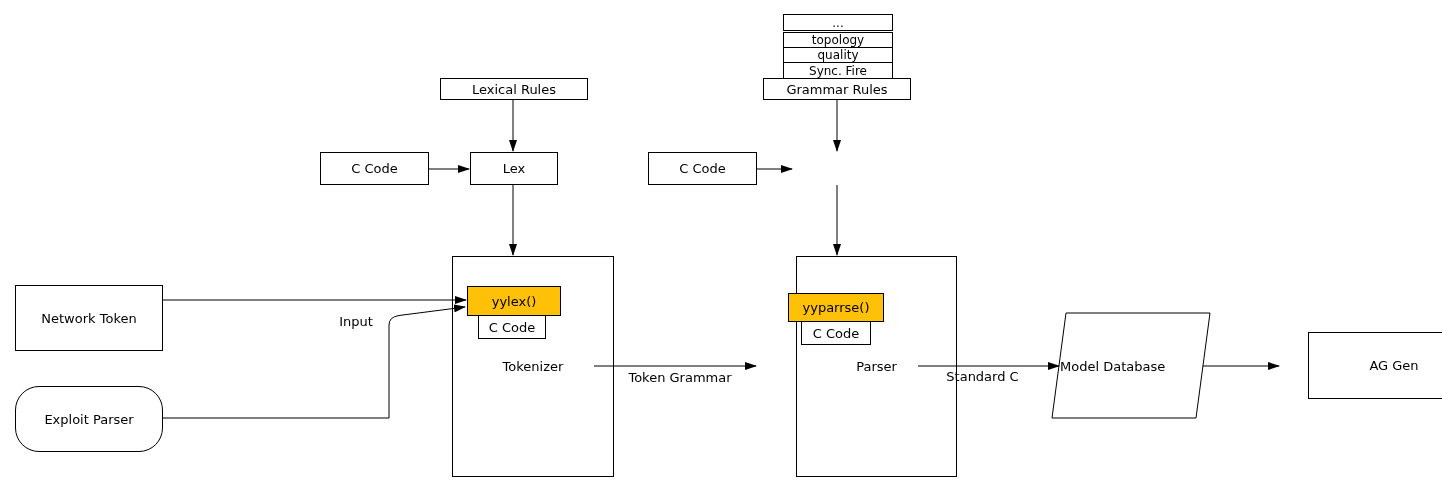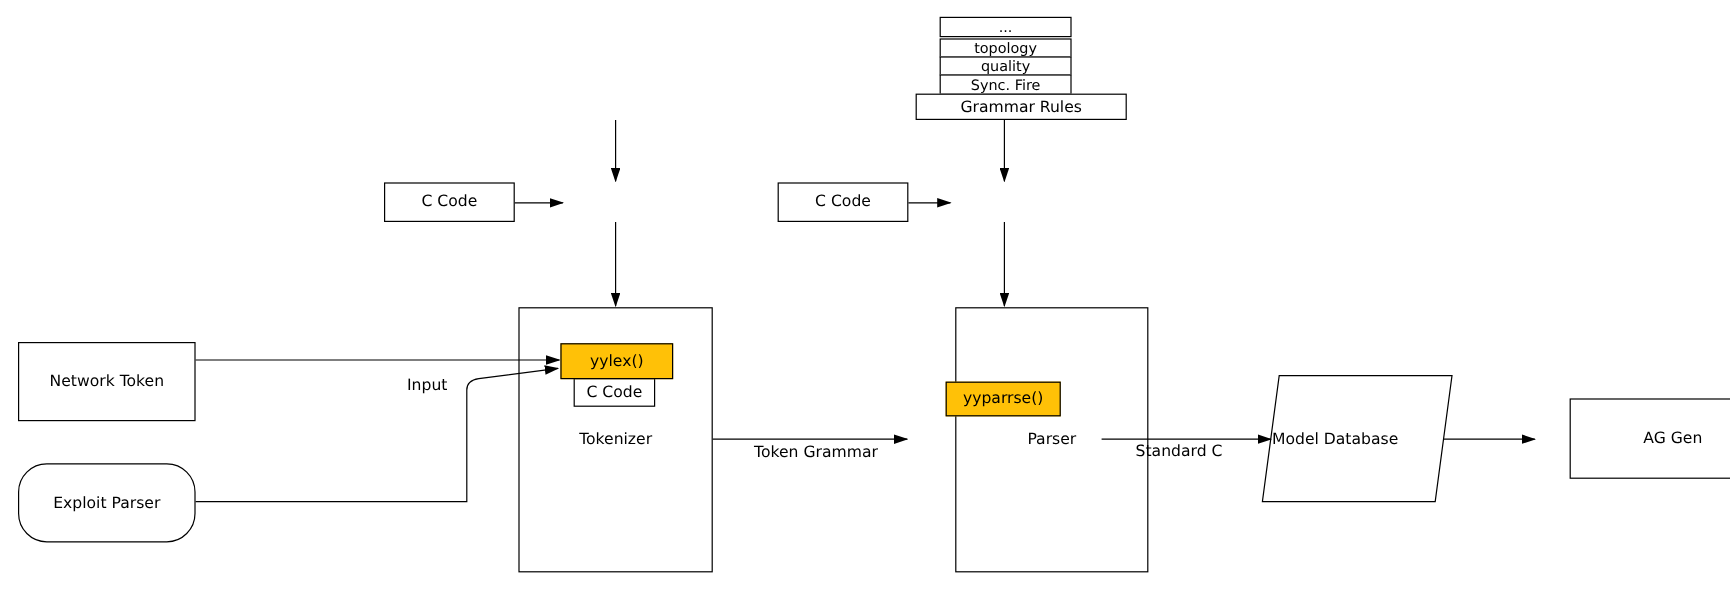--- a/index.html
+++ b/index.html
@@ -39,37 +39,37 @@
 
   .stack-row { font-size: 12px; }
   .edge-label { position: absolute; text-align: center; white-space: nowrap; }
   .node-label { pointer-events: none; }
 
   
   #stack-row-0 { left: 783px; top: 14px;  width: 110px; height: 17px; }
   #stack-row-1 { left: 783px; top: 32px;  width: 110px; height: 16px; }
   #stack-row-2 { left: 783px; top: 47px;  width: 110px; height: 16px; }
   #stack-row-3 { left: 783px; top: 62px;  width: 110px; height: 17px; }
-  #grammar-rules { left: 763px; top: 78px; width: 176px; height: 22px; }
+  #grammar-rules { left: 763px; top: 78px; width: 148px; height: 22px; }
   #lexical-rules { left: 440px; top: 78px; width: 148px; height: 22px; }
 
   #c-code-lex  { left: 320px; top: 152px; width: 109px; height: 33px; }
   #lex-box     { left: 470px; top: 152px; width: 88px;  height: 33px; }
   #c-code-yacc { left: 648px; top: 152px; width: 109px; height: 33px; }
   #yacc-box    { left: 793px; top: 152px; width: 88px;  height: 33px; }
 
   #network-model  { left: 15px; top: 285px; width: 148px; height: 66px; }
   #exploit-parser { left: 15px; top: 386px; width: 148px; height: 66px; border-radius: 24px; }
 
-  #tokenizer-box { left: 432px; top: 256px; width: 162px; height: 221px; }
+  #tokenizer-box { left: 452px; top: 256px; width: 162px; height: 221px; }
   #parser-box    { left: 796px; top: 256px; width: 161px; height: 221px; }
 
   #yylex-box        { left: 467px; top: 286px; width: 94px; height: 30px; z-index: 2; }
   #yylex-c-code     { left: 478px; top: 315px; width: 68px; height: 24px; z-index: 1; }
-  #yyparse-box      { left: 788px; top: 293px; width: 96px; height: 29px; z-index: 2; margin-top: 25px; }
+  #yyparse-box      { left: 788px; top: 293px; width: 96px; height: 29px; z-index: 2; }
   #yyparse-c-code   { left: 801px; top: 321px; width: 70px; height: 24px; z-index: 1; }
 
   #model-db-label { position: absolute; left: 1060px; top: 359px; width: 150px; text-align: left; }
   #ag-gen { left: 1308px; top: 332px; width: 172px; height: 67px; }
 
   #label-input        { left: 325px; top: 314px; width: 62px;  }
   #label-token-stream { left: 620px; top: 370px; width: 120px; }
   #label-standard-c   { left: 930px; top: 369px; width: 105px; }
 </style>
 </head>
@@ -92,23 +92,29 @@
     <div id="stack-row-2" class="box stack-row">
       <span class="node-label">quality</span>
     </div>
     <div id="stack-row-3" class="box stack-row">
       <span class="node-label">Sync. Fire</span>
     </div>
     <div id="grammar-rules" class="box">
       <span class="node-label">Grammar Rules</span>
     </div>
 
+    <div id="lexical-rules" class="box">
+      <span class="node-label">Lexical Rules</span>
+    </div>
 
     <div id="c-code-lex" class="box">
       <span class="node-label">C Code</span>
+    </div>
+    <div id="lex-box" class="box">
+      <span class="node-label">Lex</span>
     </div>
     <div id="c-code-yacc" class="box">
       <span class="node-label">C Code</span>
     </div>
 
     <div id="network-model" class="box">
       <span class="node-label">Network Token</span>
     </div>
     <div id="exploit-parser" class="box">
       <span class="node-label">Exploit Parser</span>

